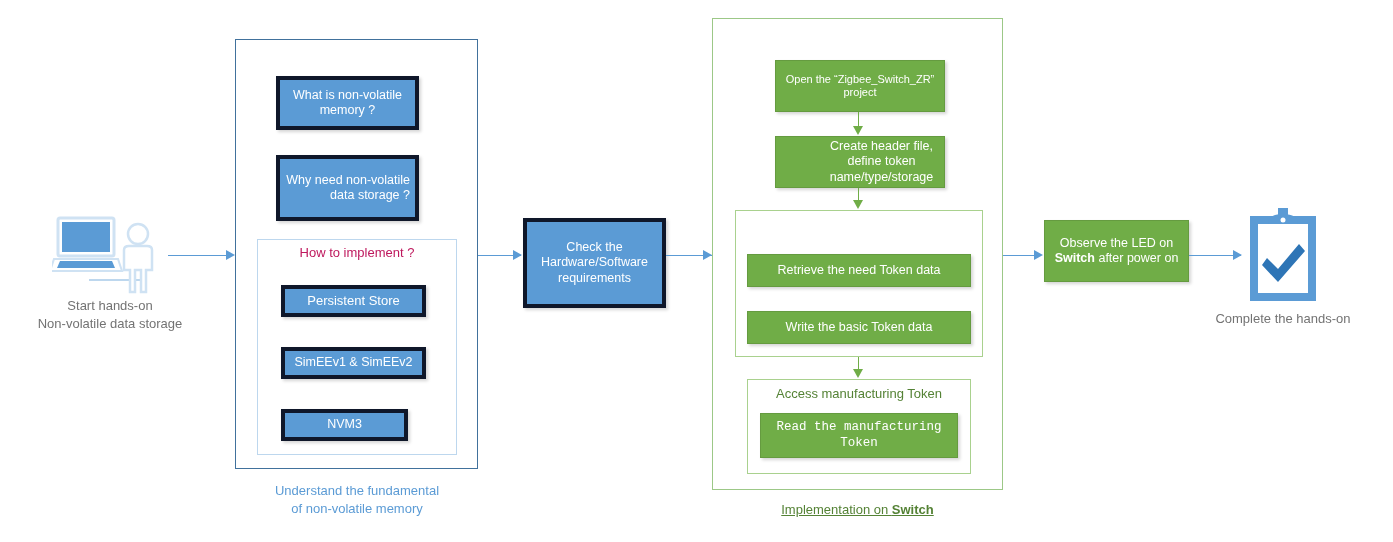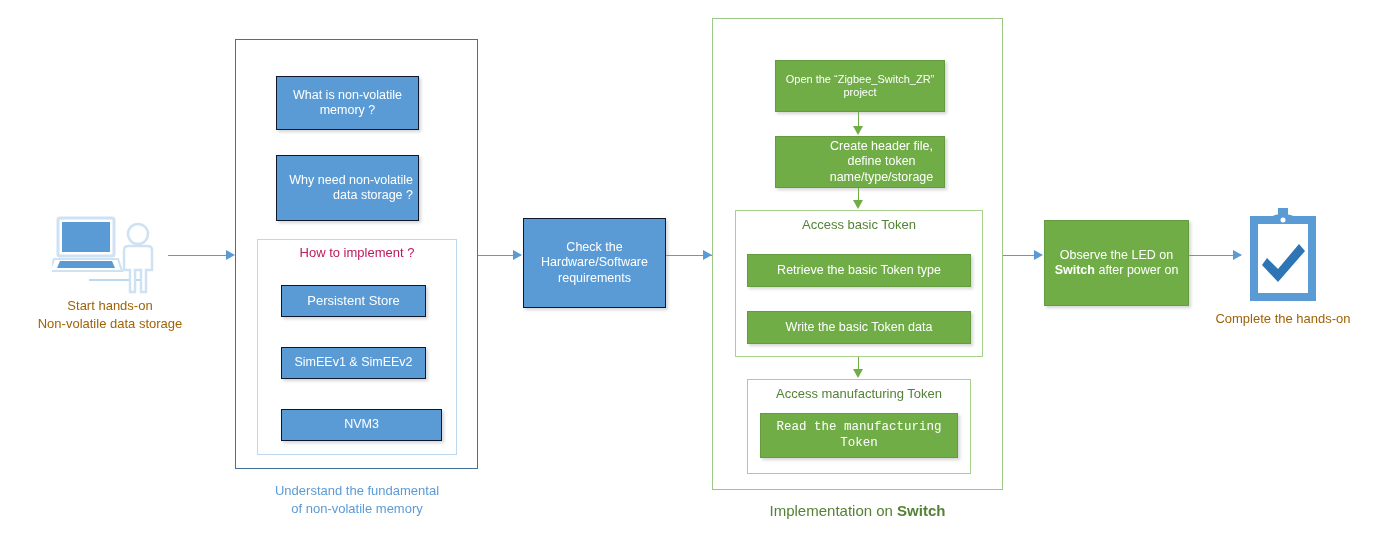--- a/index.html
+++ b/index.html
@@ -44,39 +44,39 @@
     display: flex;
     align-items: center;
     justify-content: center;
     text-align: center;
     color: #ffffff;
     line-height: 1.22;
     box-sizing: border-box;
     padding: 2px 5px;
     box-shadow: 2px 2px 3px rgba(0,0,0,0.17);
   }
-  .box-blue { background: #5B9BD5; border: 1px solid #0f172a; }
+  .box-blue { background: #5B9BD5; border: 4px solid #0f172a; }
   .box-green { background: #70AD47; border: 1px solid #659B40; }
 
   
   .sub-title {
     text-align: center;
     line-height: 1.2;
   }
   .sub-title-blue { color: #be185d; }
   .sub-title-green { color: #548235; }
 
   
   .caption {
     text-align: center;
     line-height: 1.35;
   }
   .caption-blue { color: #5B9BD5; }
   .caption-green { color: #548235; }
-  .caption-dark { color: #a16207; }
+  .caption-dark { color: #737373; }
 
   
   .hline { background: #5B9BD5; height: 1px; }
   .vline-green { background: #70AD47; width: 1px; }
 
   .arrow-right {
     width: 0; height: 0;
     border-top: 5px solid transparent;
     border-bottom: 5px solid transparent;
     border-left: 9px solid #5B9BD5;
@@ -121,21 +121,21 @@
 
   <div class="abs box box-blue" style="left:276px; top:76px; width:143px; height:54px; font-size:12.5px;">What is non-volatile memory ?</div>
 
   <div class="abs box box-blue" style="left:276px; top:155px; width:143px; height:66px; font-size:12.5px;text-align:right;">Why need non-volatile data storage ?</div>
 
   <div class="abs subgroup-blue" style="left:257px; top:239px; width:200px; height:216px;"></div>
   <div class="abs sub-title sub-title-blue" style="left:257px; top:245px; width:200px; font-size:13px;">How to implement ?</div>
 
   <div class="abs box box-blue" style="left:281px; top:285px; width:145px; height:32px; font-size:13px;">Persistent Store</div>
   <div class="abs box box-blue" style="left:281px; top:347px; width:145px; height:32px; font-size:12.5px;">SimEEv1 &amp; SimEEv2</div>
-  <div class="abs box box-blue" style="left:281px; top:409px; width:161px; height:32px; font-size:12.5px;">NVM3</div>
+  <div class="abs box box-blue" style="left:281px; top:409px; width:127px; height:32px; font-size:12.5px;">NVM3</div>
 
   <div class="abs caption caption-blue" style="left:225px; top:482px; width:264px; font-size:13px;">
     <div>Understand the fundamental</div>
     <div>of non-volatile memory</div>
   </div>
 
   <div class="abs hline" style="left:478px; top:255px; width:43px;"></div>
   <div class="abs arrow-right" style="left:513px; top:250px;"></div>
 
   <div class="abs box box-blue" style="left:523px; top:218px; width:143px; height:90px; font-size:12.5px;">Check the Hardware/Software requirements</div>
@@ -149,41 +149,40 @@
 
   <div class="abs vline-green" style="left:858px; top:112px; height:17px;"></div>
   <div class="abs arrow-down" style="left:853px; top:126px;"></div>
 
   <div class="abs box box-green" style="left:775px; top:136px; width:170px; height:52px; font-size:12.5px;padding-left:48px;">Create header file, define token name/type/storage</div>
 
   <div class="abs vline-green" style="left:858px; top:188px; height:16px;"></div>
   <div class="abs arrow-down" style="left:853px; top:200px;"></div>
 
   <div class="abs subgroup-green" style="left:735px; top:210px; width:248px; height:147px;"></div>
-  <div class="abs sub-title sub-title-green" style="left:735px; top:217px; width:248px; font-size:13px;">Access basic Token</div>
-
-  <div class="abs box box-green" style="left:747px; top:254px; width:224px; height:33px; font-size:12.5px;">Retrieve the basic Token type</div>
+
+  <div class="abs box box-green" style="left:747px; top:254px; width:224px; height:33px; font-size:12.5px;">Retrieve the need Token data</div>
   <div class="abs box box-green" style="left:747px; top:311px; width:224px; height:33px; font-size:12.5px;">Write  the basic Token data</div>
 
   <div class="abs vline-green" style="left:858px; top:357px; height:16px;"></div>
   <div class="abs arrow-down" style="left:853px; top:369px;"></div>
 
   <div class="abs subgroup-green" style="left:747px; top:379px; width:224px; height:95px;"></div>
   <div class="abs sub-title sub-title-green" style="left:747px; top:386px; width:224px; font-size:13px;">Access manufacturing Token</div>
 
   <div class="abs box box-green" style="left:760px; top:413px; width:198px; height:45px; font-size:12.5px;font-family:Liberation Mono, monospace;">Read the manufacturing Token</div>
 
-  <div class="abs caption caption-green" style="left:712px; top:501px; width:291px; font-size:15px;">
+  <div class="abs caption caption-green" style="left:712px; top:501px; width:291px; font-size:13px;text-decoration:underline;">
     <span>Implementation on </span><b>Switch</b>
   </div>
 
   <div class="abs hline" style="left:1003px; top:255px; width:38px;"></div>
   <div class="abs arrow-right" style="left:1034px; top:250px;"></div>
 
-  <div class="abs box box-green" style="left:1044px; top:220px; width:145px; height:86px; font-size:12.5px;">
+  <div class="abs box box-green" style="left:1044px; top:220px; width:145px; height:62px; font-size:12.5px;">
     <div>
       <span>Observe the LED on </span><b>Switch</b><span> after power on</span>
     </div>
   </div>
 
   <div class="abs hline" style="left:1189px; top:255px; width:52px;"></div>
   <div class="abs arrow-right" style="left:1233px; top:250px;"></div>
 
   <div class="abs" style="left:1248px; top:208px; width:70px; height:95px;">
     <svg width="70" height="95" viewBox="0 0 70 95">

